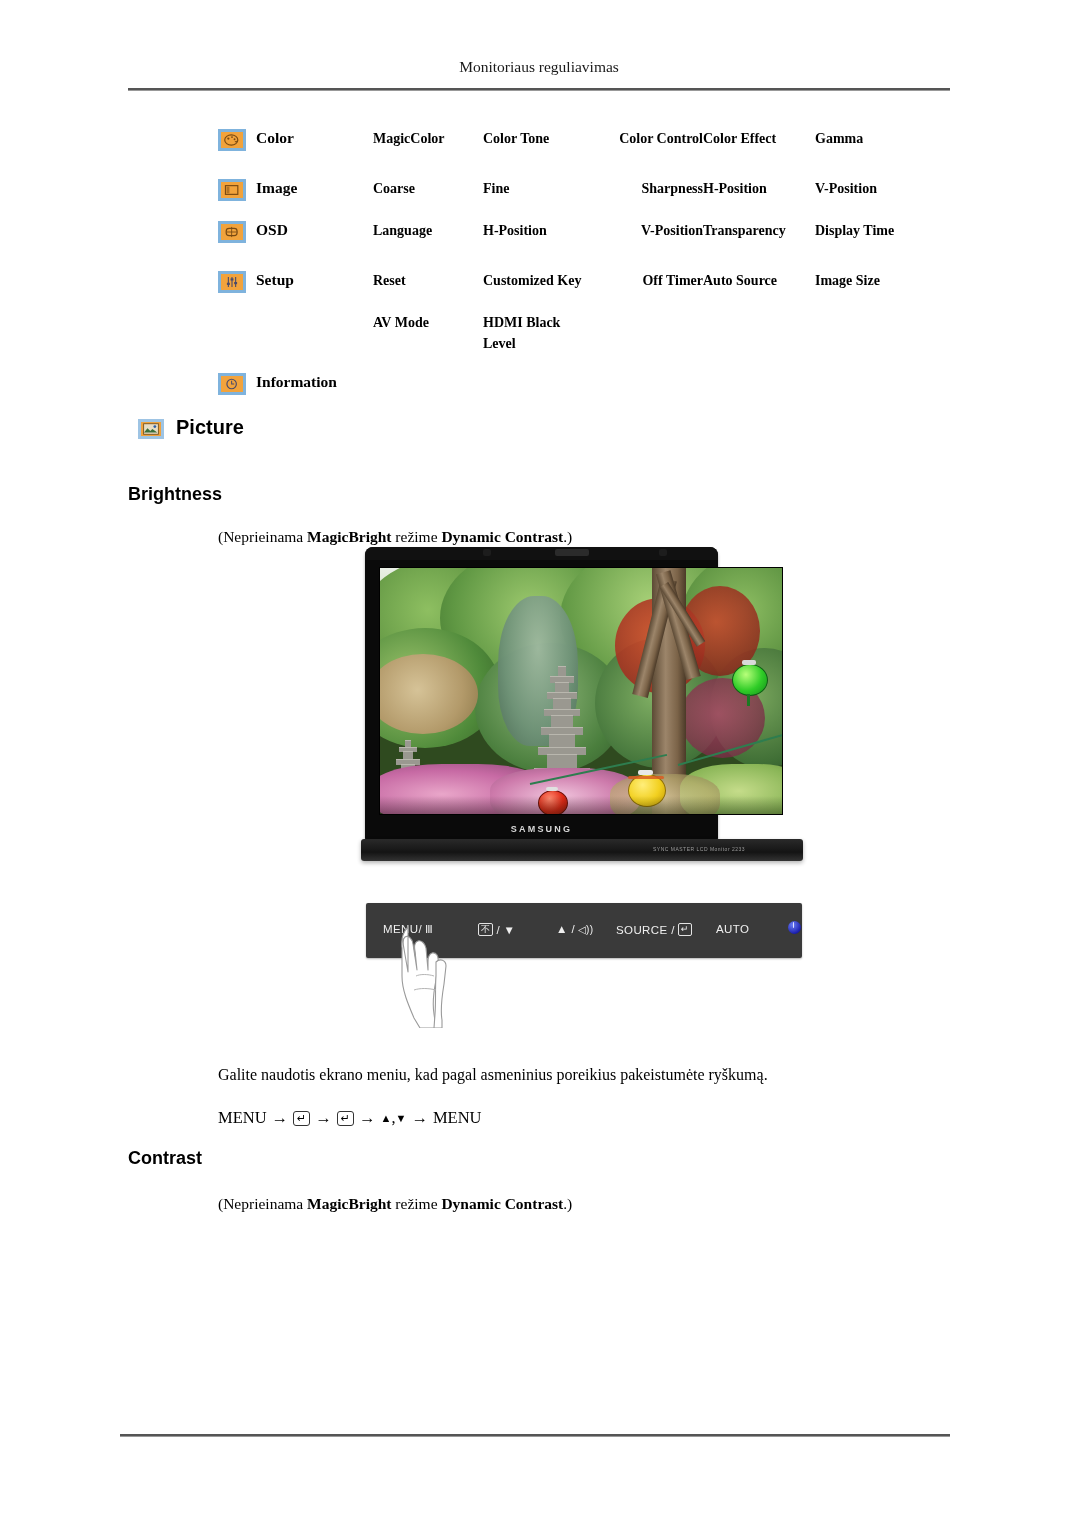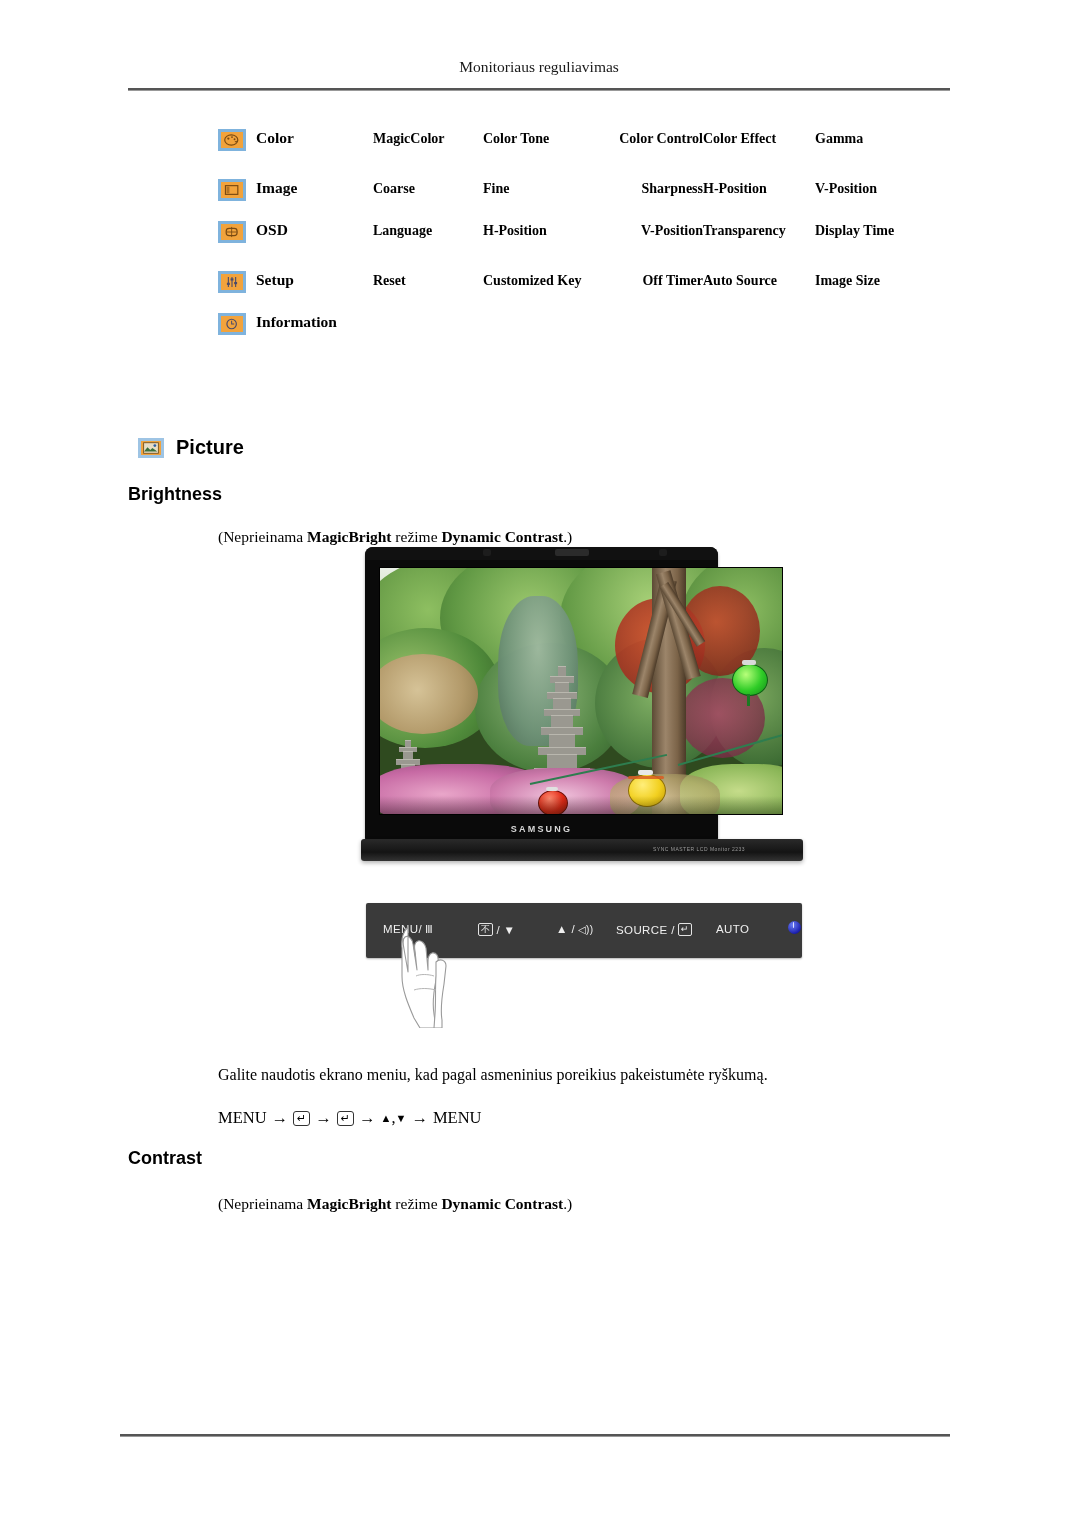--- a/index.html
+++ b/index.html
@@ -96,23 +96,23 @@
   .c2 { width: 112px; flex: 0 0 112px; }
   .c3 { width: 108px; flex: 0 0 108px; text-align: right; }
   .c4 { width: 112px; flex: 0 0 112px; }
   .c5 { width: 120px; flex: 0 0 120px; }
   .spacer155 { width: 155px; flex: 0 0 155px; }
 
   
   .picture-head {
     position: absolute;
     left: 138px;
-    top: 436px;
+    top: 416px;
     display: flex;
-    align-items: center;
+    align-items: flex-end;
   }
   .pic-icon {
     width: 26px;
     height: 20px;
     background: #f0a23c;
     border: 3px solid #9ec4e4;
     box-sizing: border-box;
     position: relative;
     flex: 0 0 26px;
   }
@@ -420,20 +420,25 @@
       </span>
       <span class="cat-label">Setup</span>
     </div>
     <div class="m-cell c1">Reset</div>
     <div class="m-cell c2">Customized Key</div>
     <div class="m-cell c3">Off Timer</div>
     <div class="m-cell c4">Auto Source</div>
     <div class="m-cell c5">Image Size</div>
   </div>
 
+  <div class="menu-row tight">
+    <div class="spacer155"></div>
+    <div class="m-cell c1">AV Mode</div>
+    <div class="m-cell c2">HDMI Black Level</div>
+  </div>
 
   <div class="menu-row">
     <div class="cat-cell">
       <span class="osd-icon">
         <svg viewBox="0 0 28 22">
             <circle cx="13.5" cy="11" r="6.5" fill="none" stroke="#4a4a6a" stroke-width="1.6"></circle>
             <path d="M13.5 6.5 V11 H17" stroke="#4a4a6a" stroke-width="1.4" fill="none"></path>
           </svg>
       </span>
       <span class="cat-label">Information</span>

